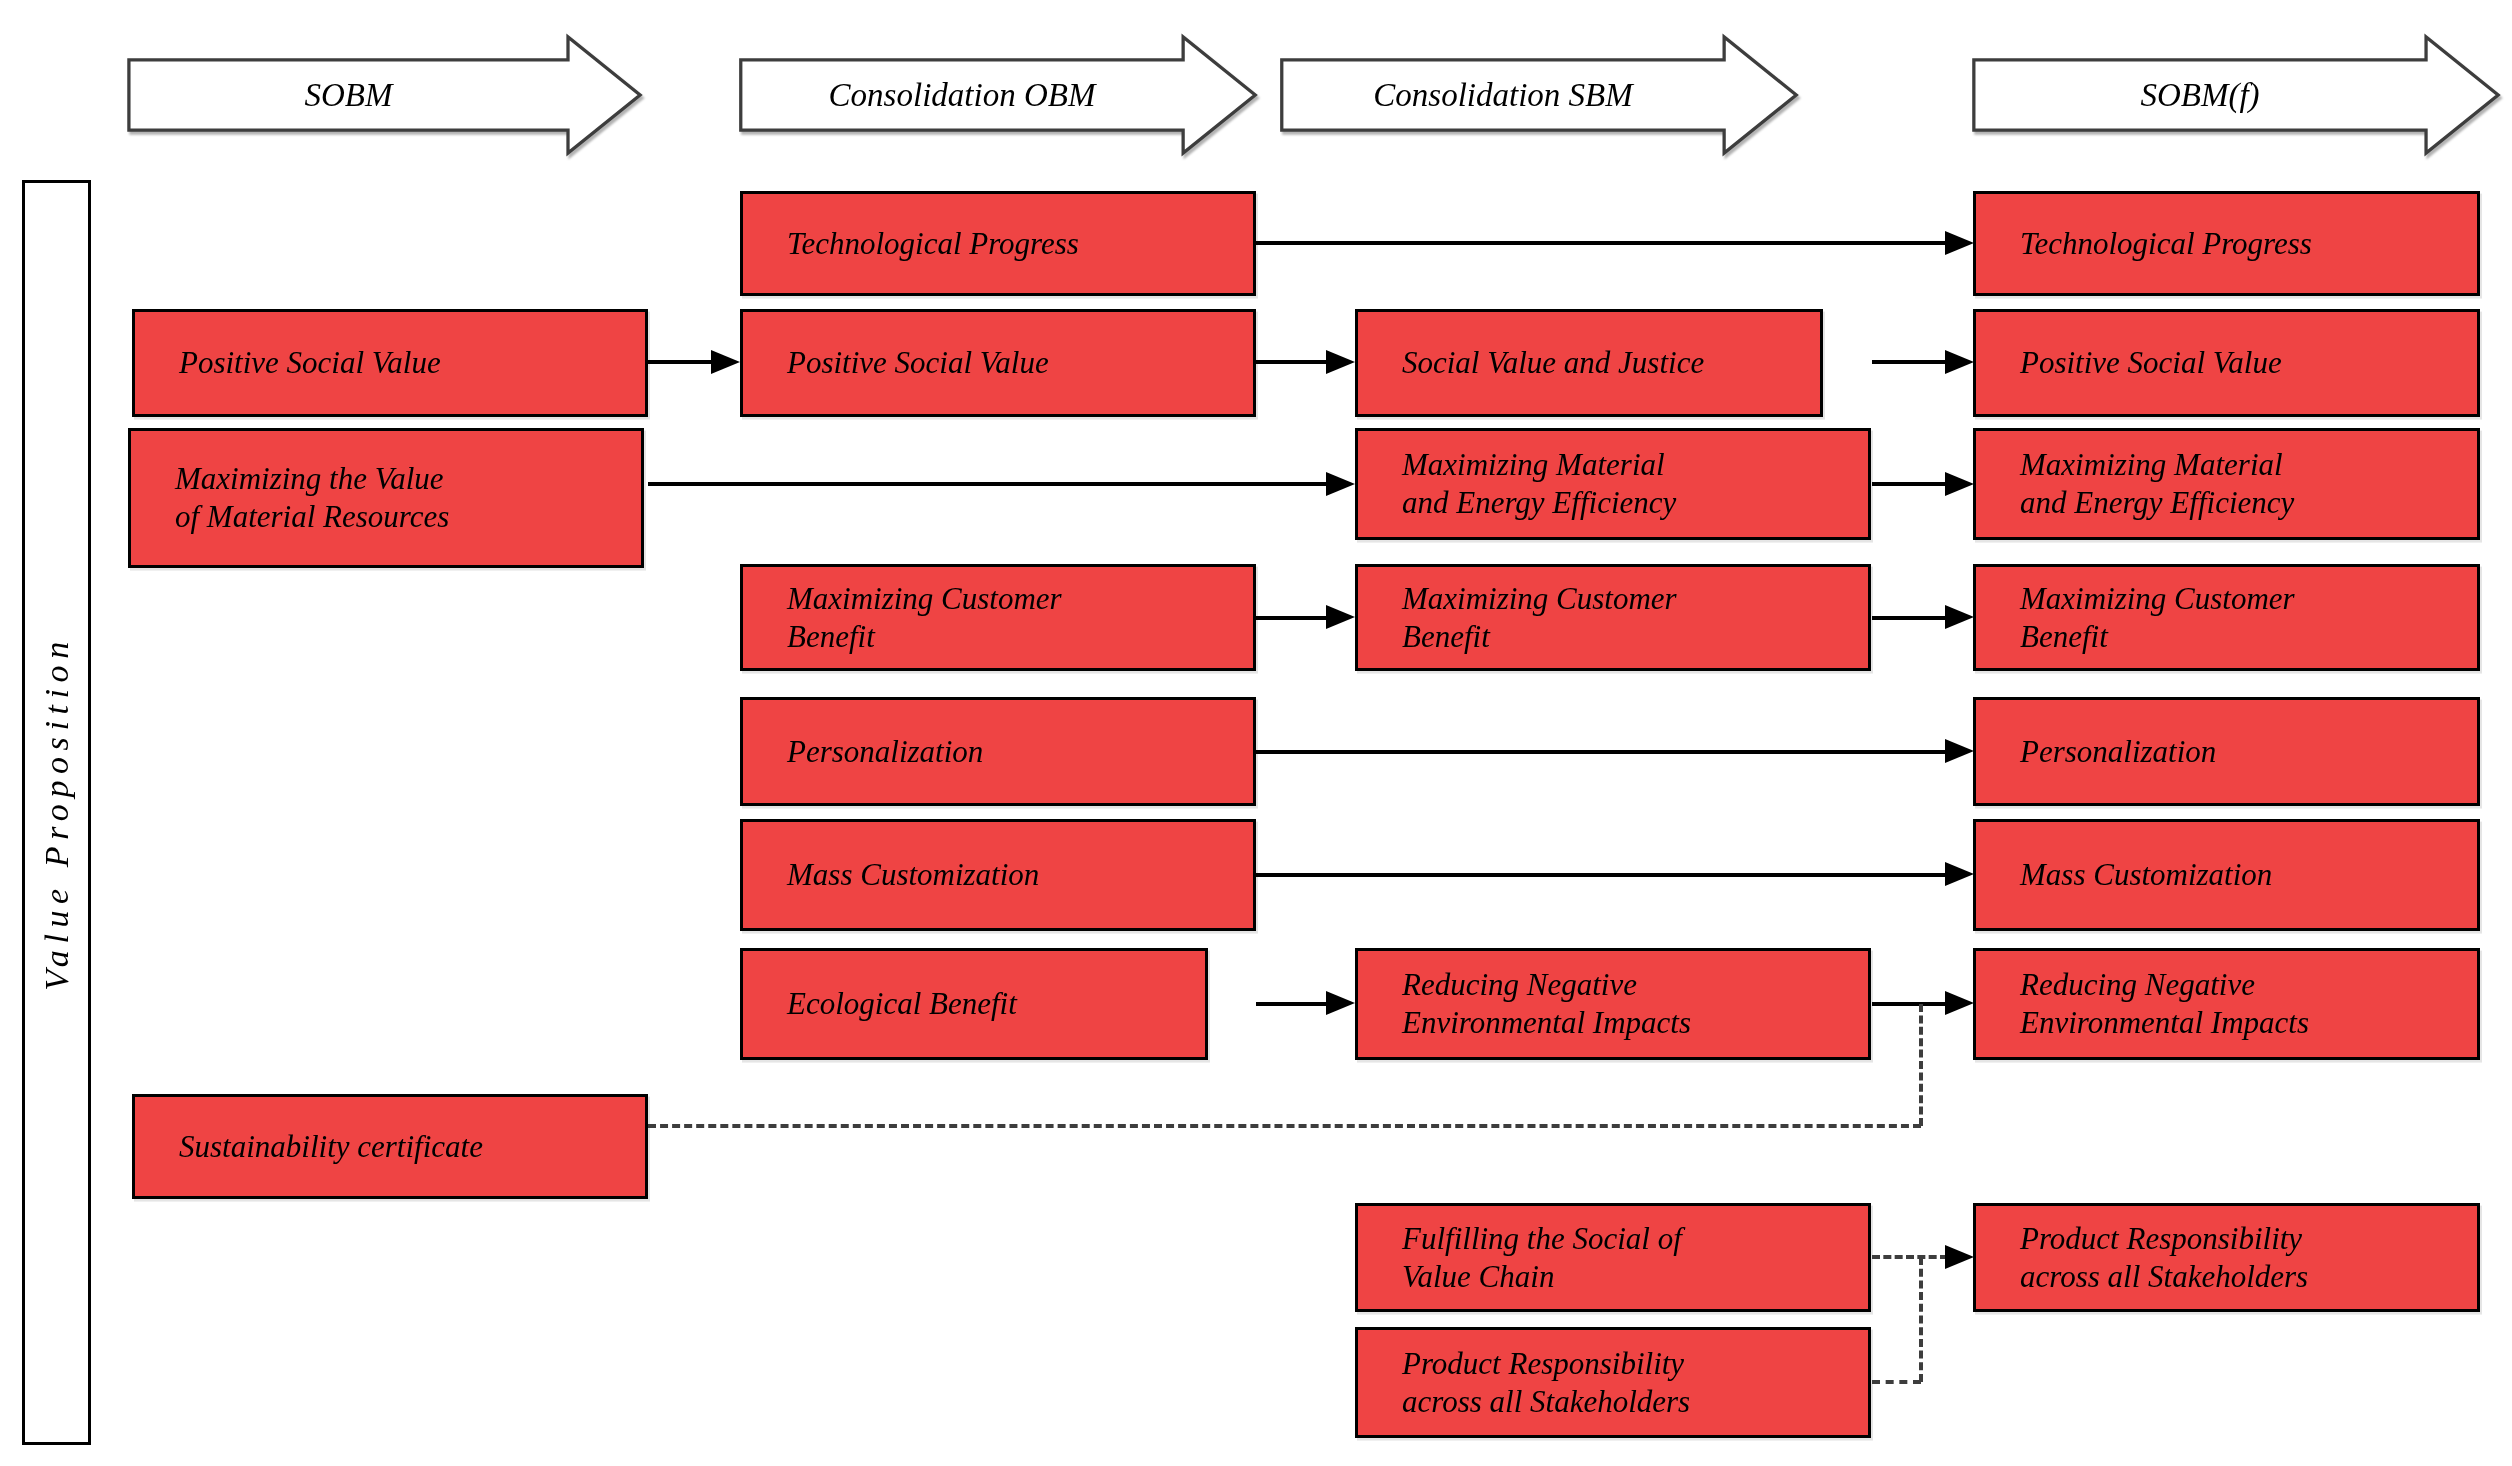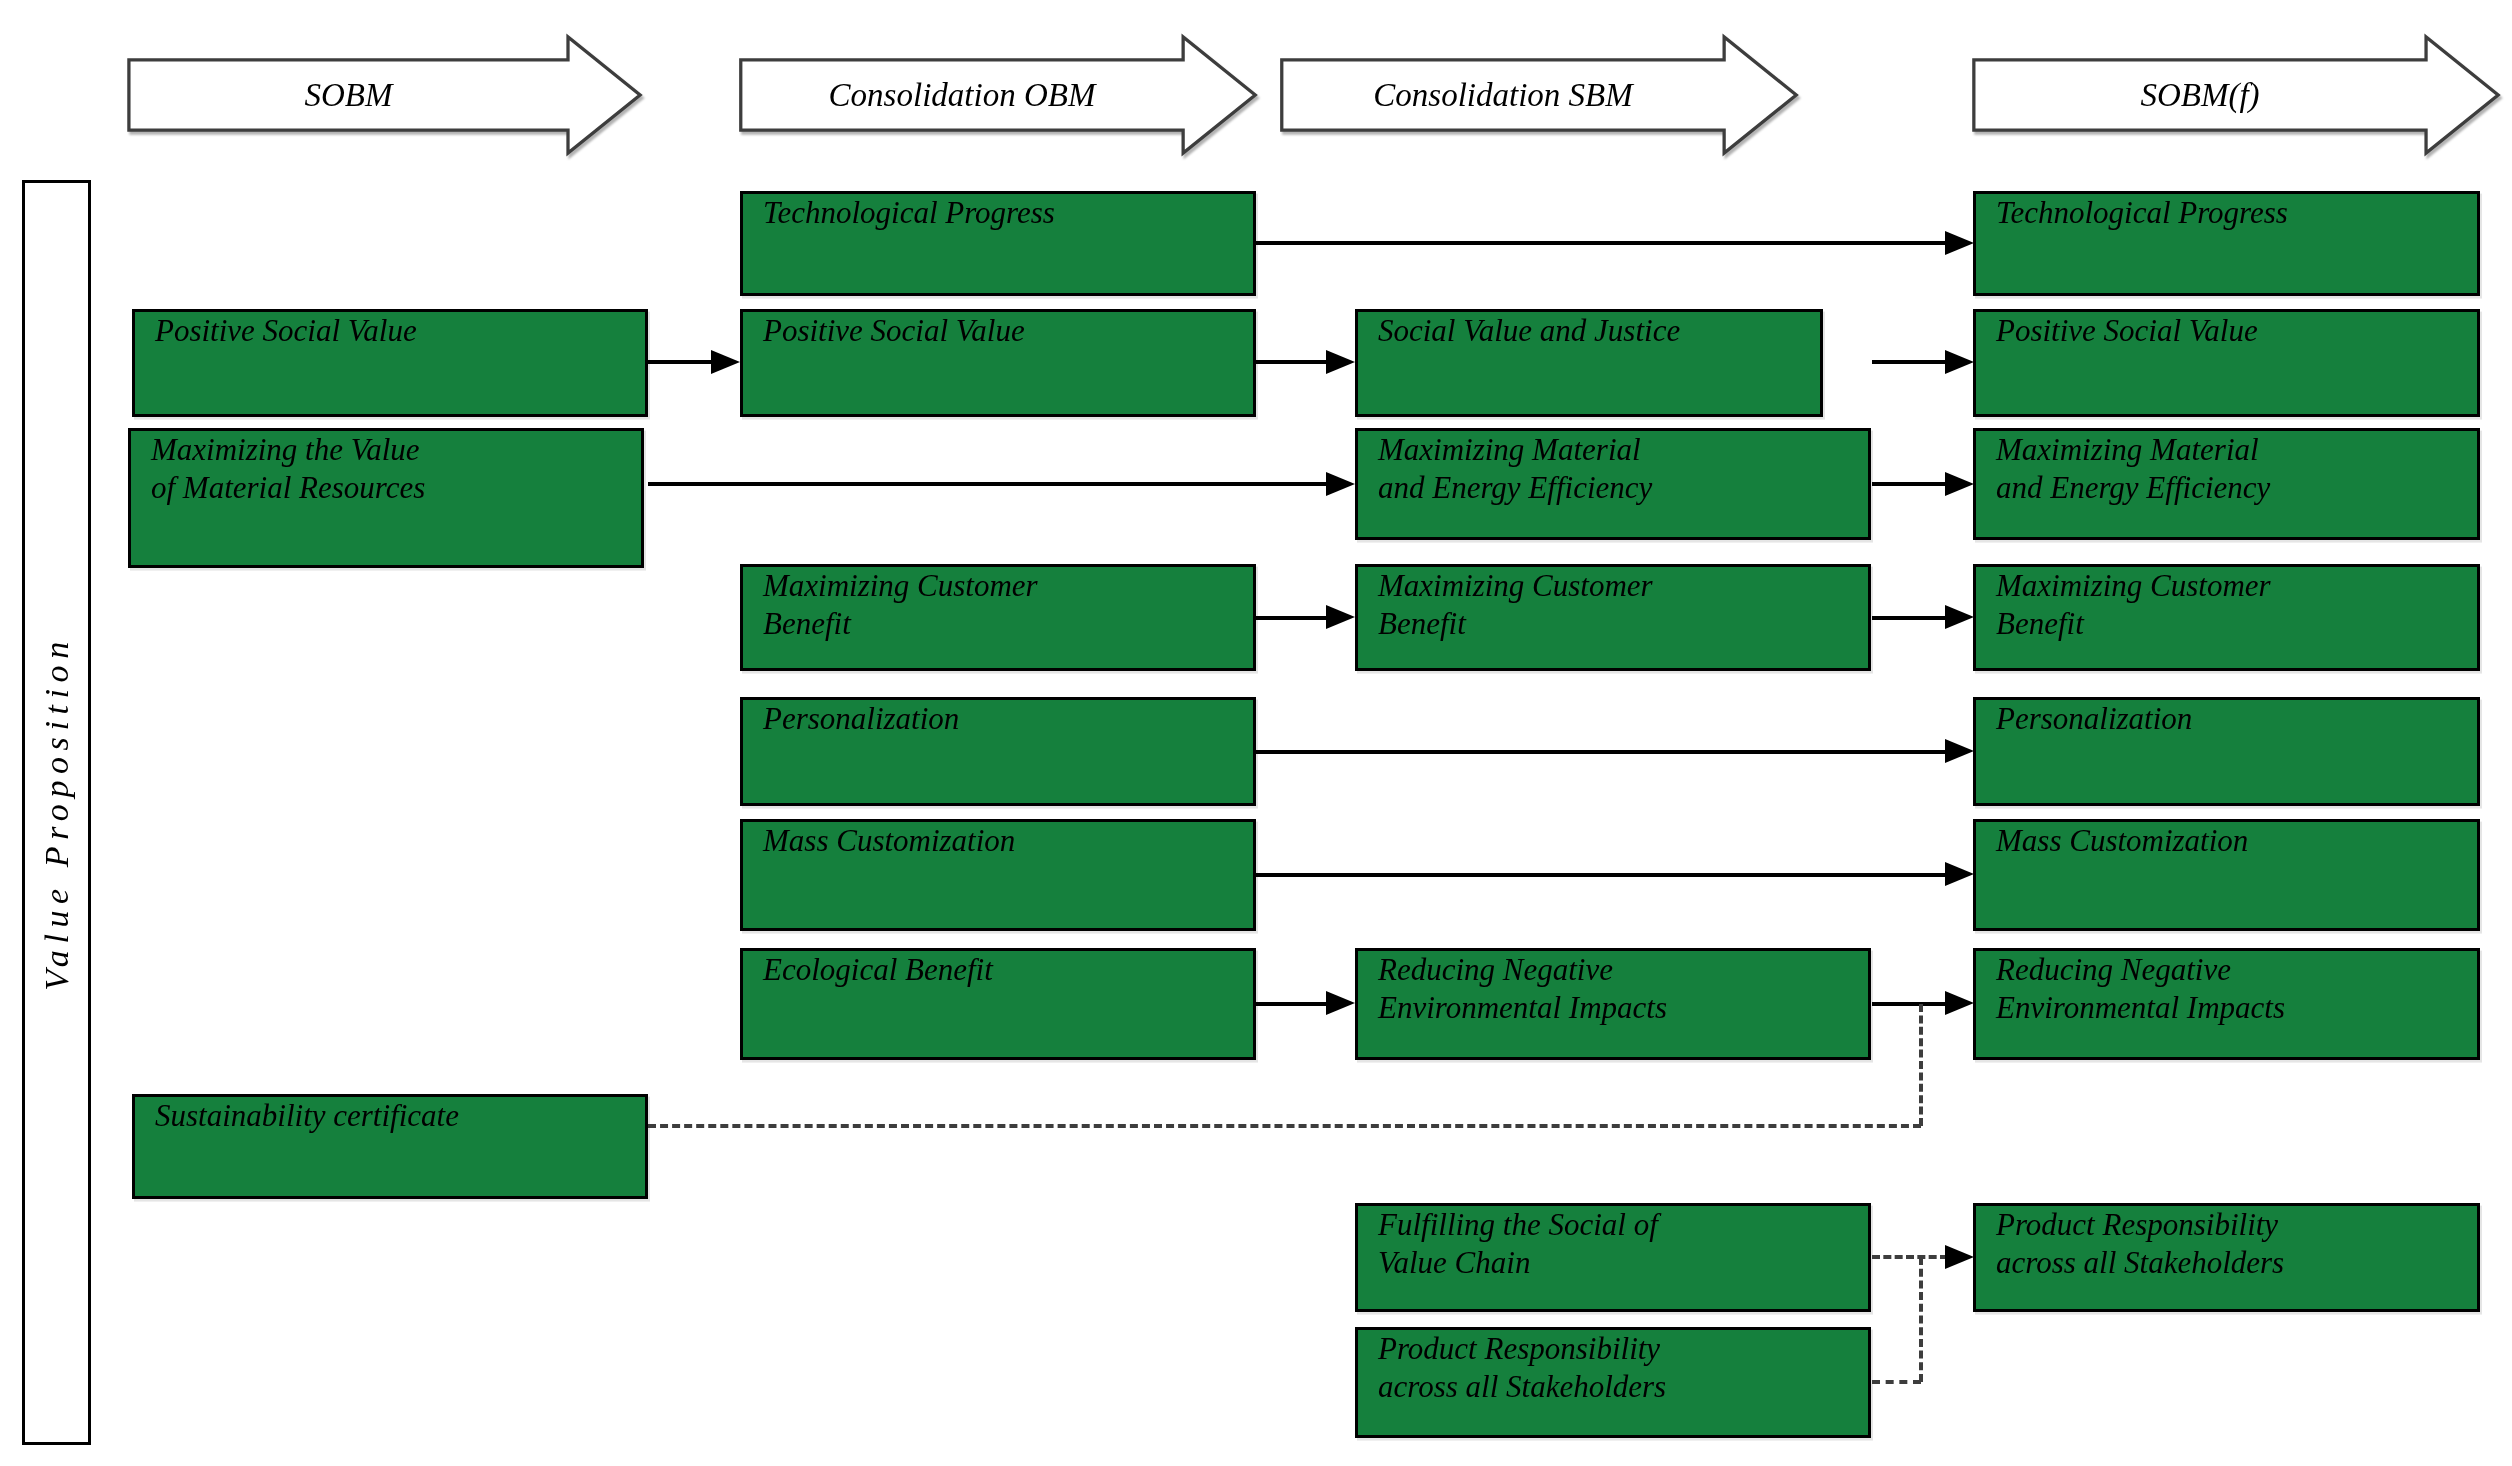--- a/index.html
+++ b/index.html
@@ -29,23 +29,24 @@
   
   .vbar { position: absolute; border: 3.3px solid #000; background: #fff; }
   .vbar-label {
     position: absolute; top: 50%; left: 50%;
     transform: translate(-50%, -50%) rotate(-90deg);
     white-space: nowrap; font-size: 34px; letter-spacing: 6.6px;
   }
 
   
   .node {
-    position: absolute; background: #15803d; border: 3.3px solid #000;
-    display: flex; 
+    position: absolute; background: #ef4444; border: 3.3px solid #000;
+    display: flex; align-items: center;
     box-shadow: 2px 2.6px 0 rgba(0,0,0,.10);
+    padding-left: 24px;
   }
   .node span {
     white-space: pre-line; font-size: 31px; line-height: 1.22;
     padding: 0 10.5px 0 20px;
   }
 
   
   .hline  { position: absolute; height: 4px; background: #000; }
   .dline  { position: absolute; height: 0; border-top: 4px dashed #3d3d3d; }
   .dvline { position: absolute; width: 0; border-left: 4px dashed #3d3d3d; }
@@ -145,21 +146,21 @@
     <span>Personalization</span>
   </div>
 
   <div class="node" style="left:740px;top:819px;width:516px;height:112px">
     <span>Mass Customization</span>
   </div>
   <div class="node" style="left:1973px;top:819px;width:507px;height:112px">
     <span>Mass Customization</span>
   </div>
 
-  <div class="node" style="left:740px;top:948px;width:516px;height:112px">
+  <div class="node" style="left:740px;top:948px;width:468px;height:112px">
     <span>Ecological Benefit</span>
   </div>
   <div class="node" style="left:1355px;top:948px;width:516px;height:112px">
     <span>Reducing Negative
 Environmental Impacts</span>
   </div>
   <div class="node" style="left:1973px;top:948px;width:507px;height:112px">
     <span>Reducing Negative
 Environmental Impacts</span>
   </div>

